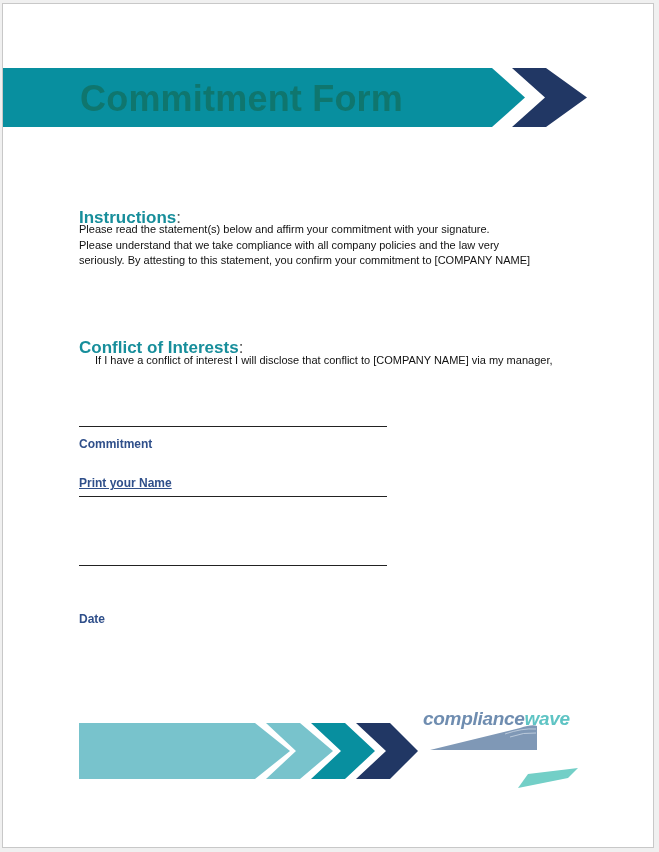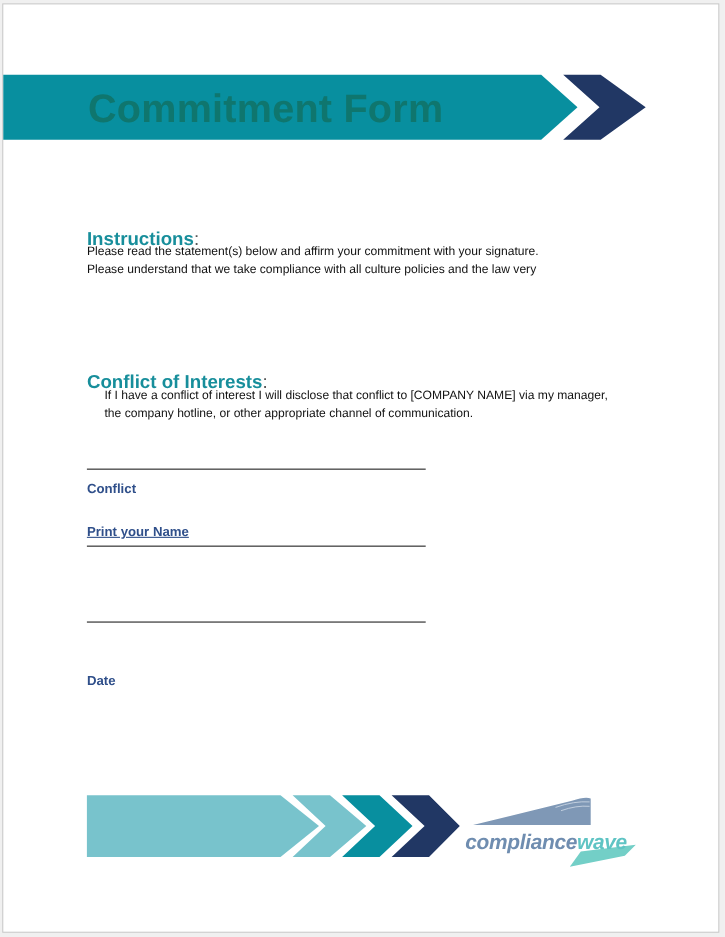--- a/index.html
+++ b/index.html
@@ -30,21 +30,21 @@
   .para div { white-space: nowrap; }
   .sig-line {
     position: absolute; left: 79px; width: 308px; height: 0;
     border-top: 1px solid #222;
   }
   .sig-label {
     position: absolute; left: 79px; font-size: 12px; font-weight: bold;
     color: #2f4f8a; line-height: 15px;
   }
   .logo-text {
-    position: absolute; left: 423px; top: 756px;
+    position: absolute; left: 423px; top: 708px;
     font-size: 19px; font-weight: bold; font-style: italic;
     letter-spacing: -0.3px; line-height: 22px;
   }
 </style>
 </head>
 <body>
 
 <div class="page"></div>
 
 <svg class="banner-svg" width="659" height="852" style="pointer-events:none">
@@ -59,31 +59,31 @@
   <path d="M430,750 L520,728 Q532,724 537,726 L537,750 Z" fill="#7f98b6"></path>
   <path d="M505,734 Q522,728 536,729 M510,737 Q524,732 536,733" stroke="#c9d5e3" stroke-width="0.8" fill="none"></path>
   <path d="M518,788 L528,774 L578,768 L568,778 Z" fill="#73cfc7"></path>
 </svg>
 
 <div class="title">Commitment Form</div>
 
 <div class="h2" style="top:192px;"><span>Instructions</span><span class="colon">:</span></div>
 <div class="para" style="top:222px;">
   <div>Please read the statement(s) below and affirm your commitment with your signature.</div>
-  <div>Please understand that we take compliance with all culture policies and the law very</div>
+  <div>Please understand that we take compliance with all company policies and the law very</div>
+  <div>seriously. By attesting to this statement, you confirm your commitment to [COMPANY NAME]</div>
 </div>
 
 <div class="h2" style="top:322px;"><span>Conflict of Interests</span><span class="colon">:</span></div>
 <div class="para" style="top:353px;margin-left:16px;">
   <div>If I have a conflict of interest I will disclose that conflict to [COMPANY NAME] via my manager,</div>
-  <div>the company hotline, or other appropriate channel of communication.</div>
 </div>
 
 <div class="sig-line" style="top:426px;"></div>
-<div class="sig-label" style="top:437px;">Conflict</div>
+<div class="sig-label" style="top:437px;">Commitment</div>
 
 <div class="sig-line" style="top:496px;"></div>
 <div class="sig-label" style="top:476px;text-decoration:underline;">Print your Name</div>
 
 <div class="sig-line" style="top:565px;"></div>
 <div class="sig-label" style="top:612px;">Date</div>
 
 <div class="logo-text"><span style="color:#6f8db0">compliance</span><span style="color:#5fc4c4">wave</span></div>
 
 </body></html>

